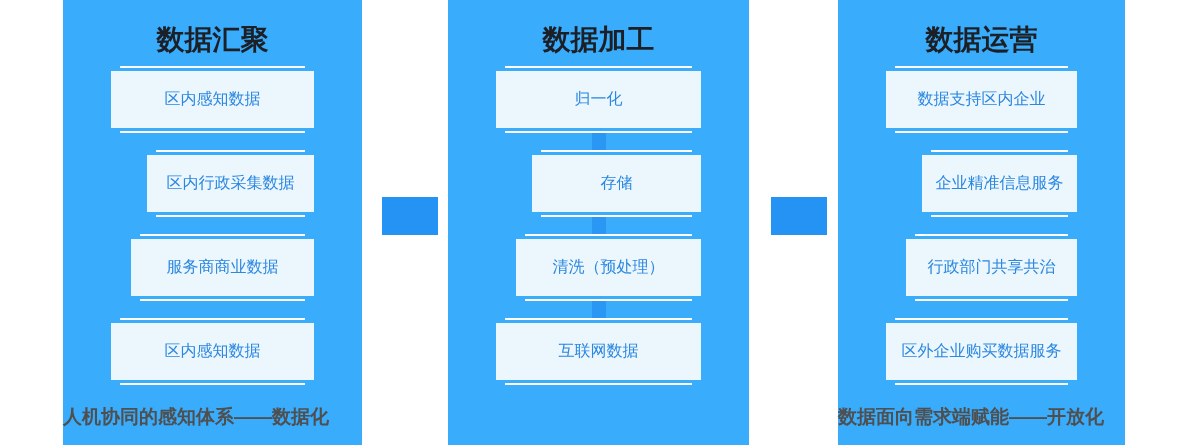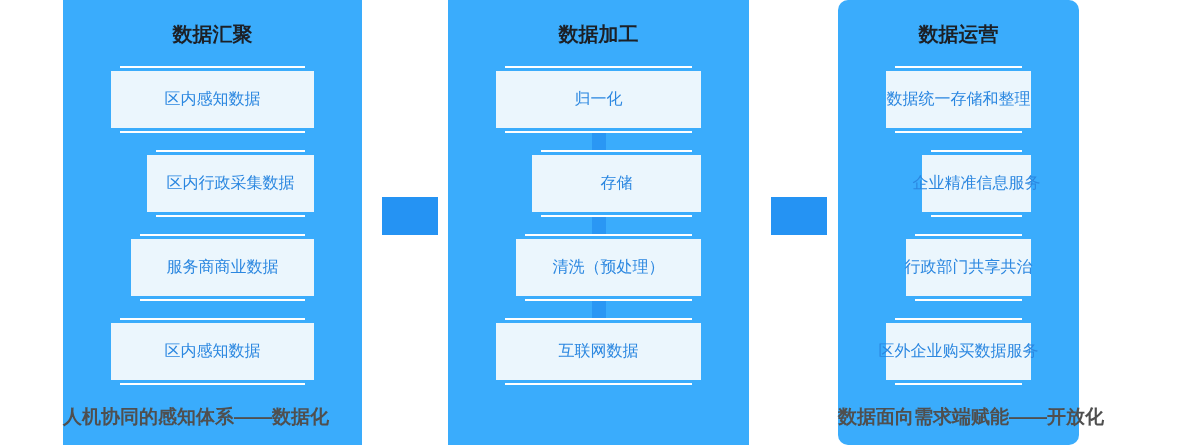--- a/index.html
+++ b/index.html
@@ -22,25 +22,25 @@
   .canvas{
     position:relative;width:1200px;height:445px;
     background:var(--page-bg);overflow:hidden;
   }
   .panel{
     position:absolute;top:0;height:445px;
     background:var(--panel-bg);
   }
   .panel.p1{left:63px;width:299px;}
   .panel.p2{left:448px;width:301px;}
-  .panel.p3{left:838px;width:241px;border-radius:10px;}
+  .panel.p3{left:838px;width:287px;}
   .panel-title{
     position:absolute;top:21px;left:0;right:0;
     text-align:center;
-    font-size:20px;font-weight:bold;
+    font-size:28px;font-weight:bold;
     color:var(--title-text);
     letter-spacing:0px;
   }
   .box-row{
     position:absolute;left:48px;right:48px;
   }
   .box-row.r0{top:66px;}
   .box-row.r1{top:150px;padding-left:36px;}
   .box-row.r2{top:234px;padding-left:20px;}
   .box-row.r3{top:318px;}
@@ -142,21 +142,21 @@
 
   </div>
 
   <div class="flow-connector f2"></div>
 
   <div class="panel p3">
     <div class="panel-title">数据运营</div>
 
     <div class="box-row r0">
       <div class="hline"></div>
-      <div class="flow-box">数据统一存储和整理</div>
+      <div class="flow-box">数据支持区内企业</div>
       <div class="hline"></div>
     </div>
     <div class="box-row r1">
       <div class="hline"></div>
       <div class="flow-box">企业精准信息服务</div>
       <div class="hline"></div>
     </div>
     <div class="box-row r2">
       <div class="hline"></div>
       <div class="flow-box">行政部门共享共治</div>

